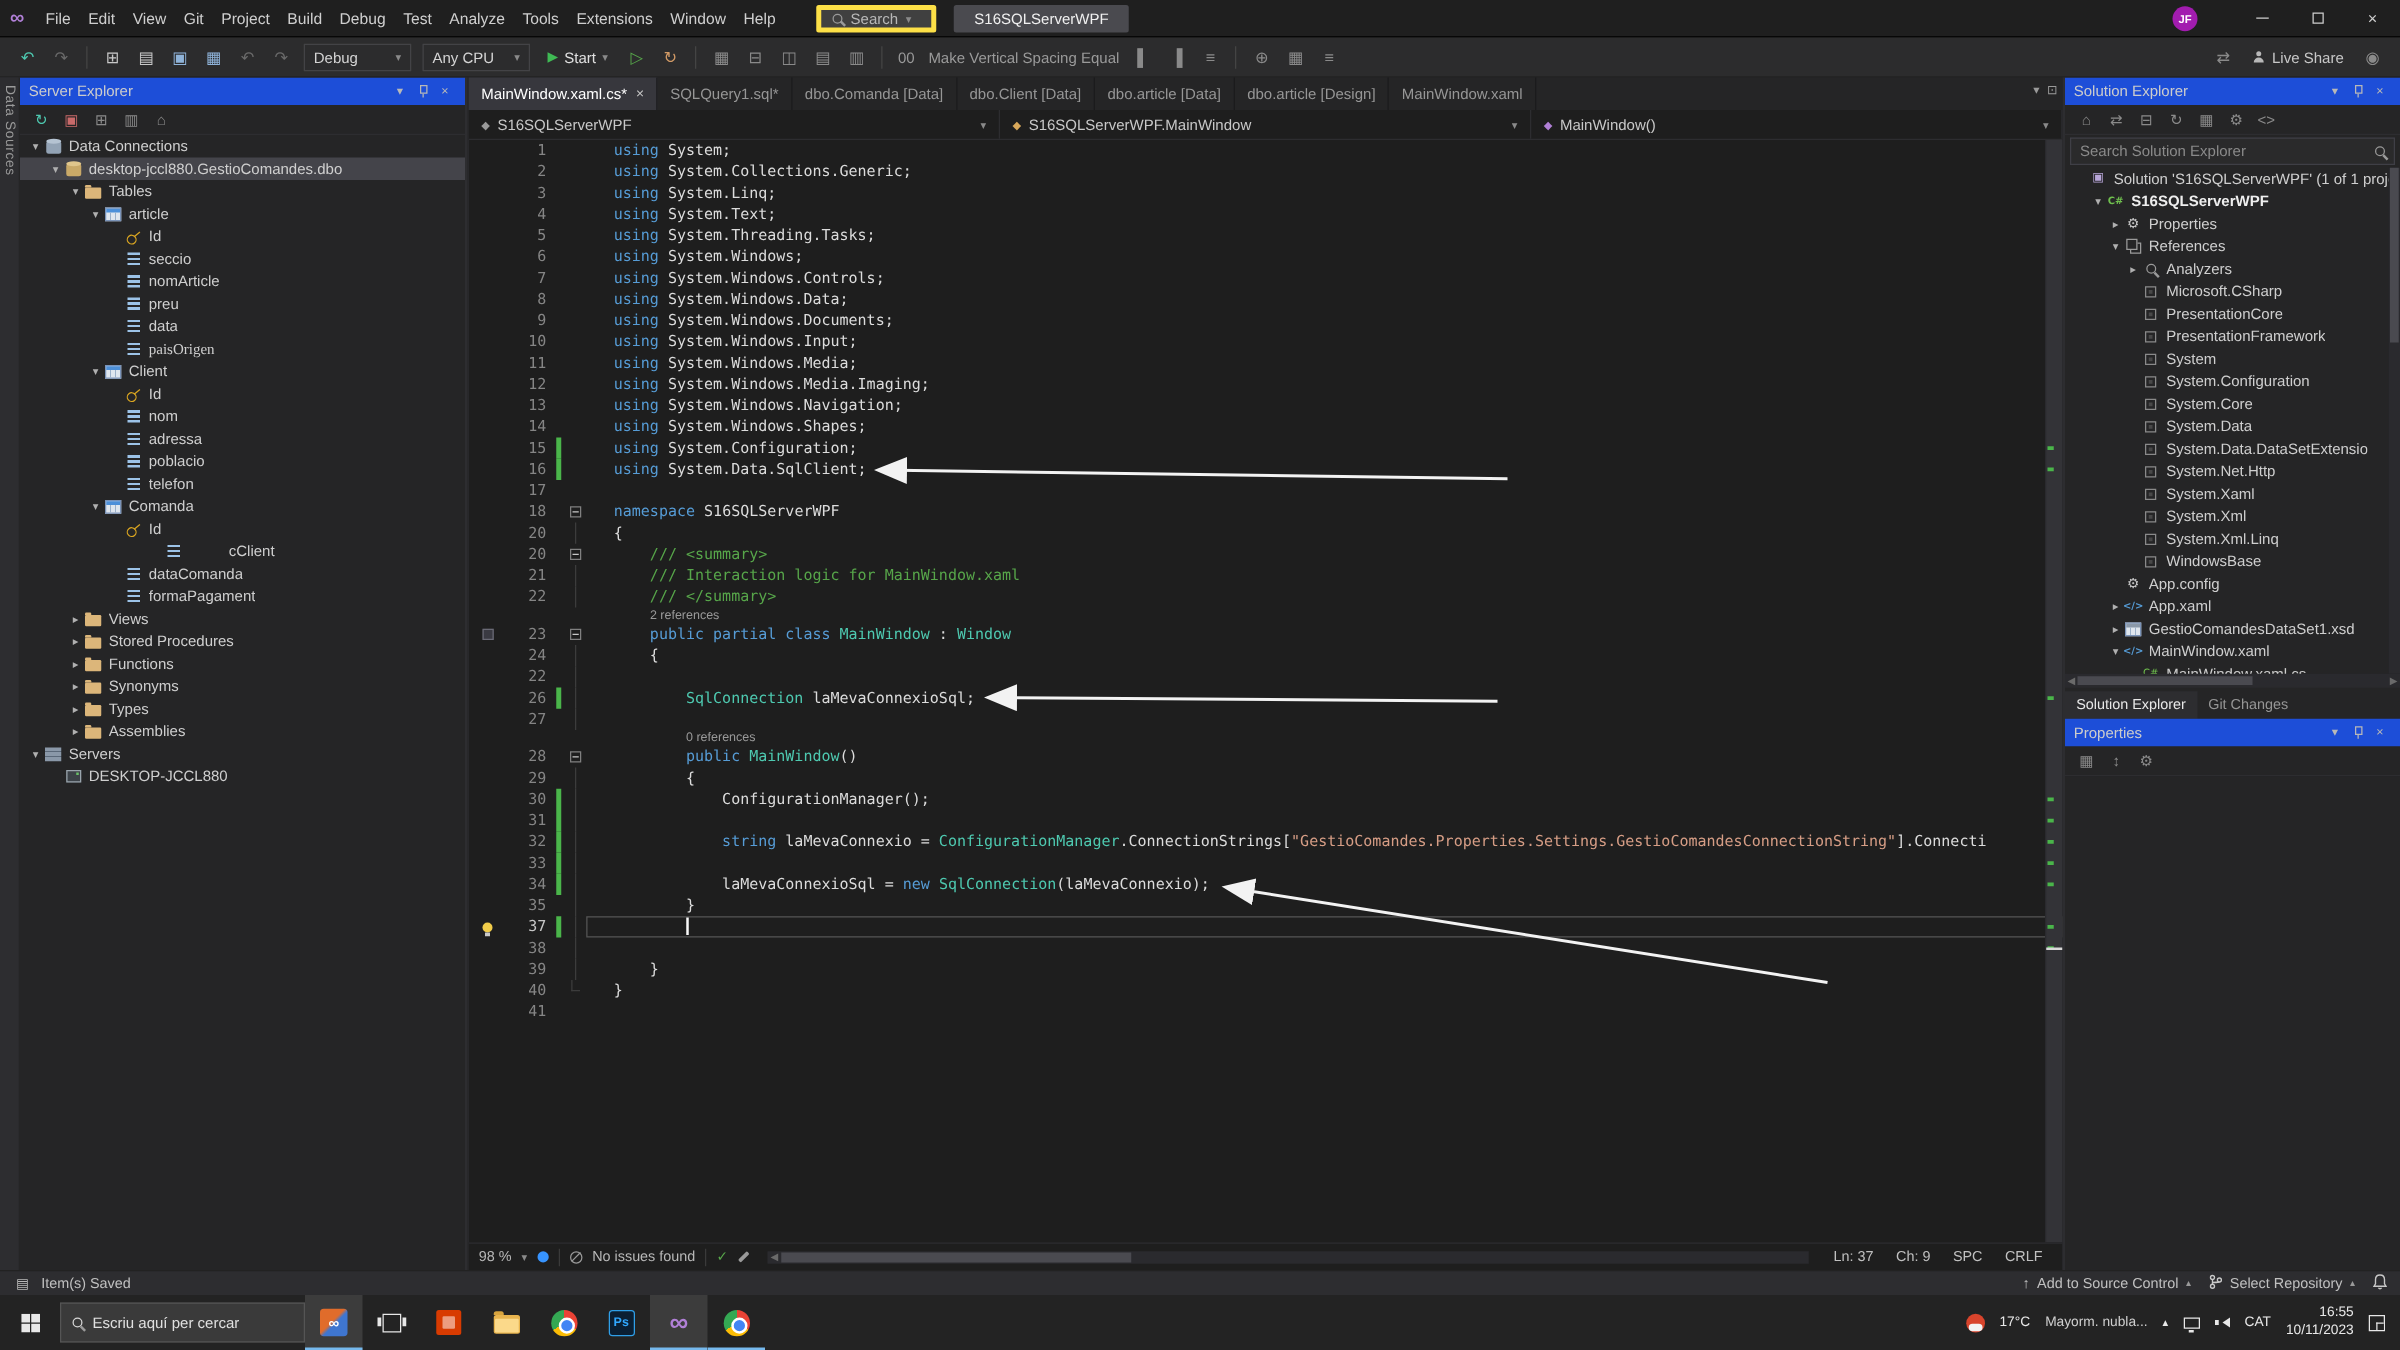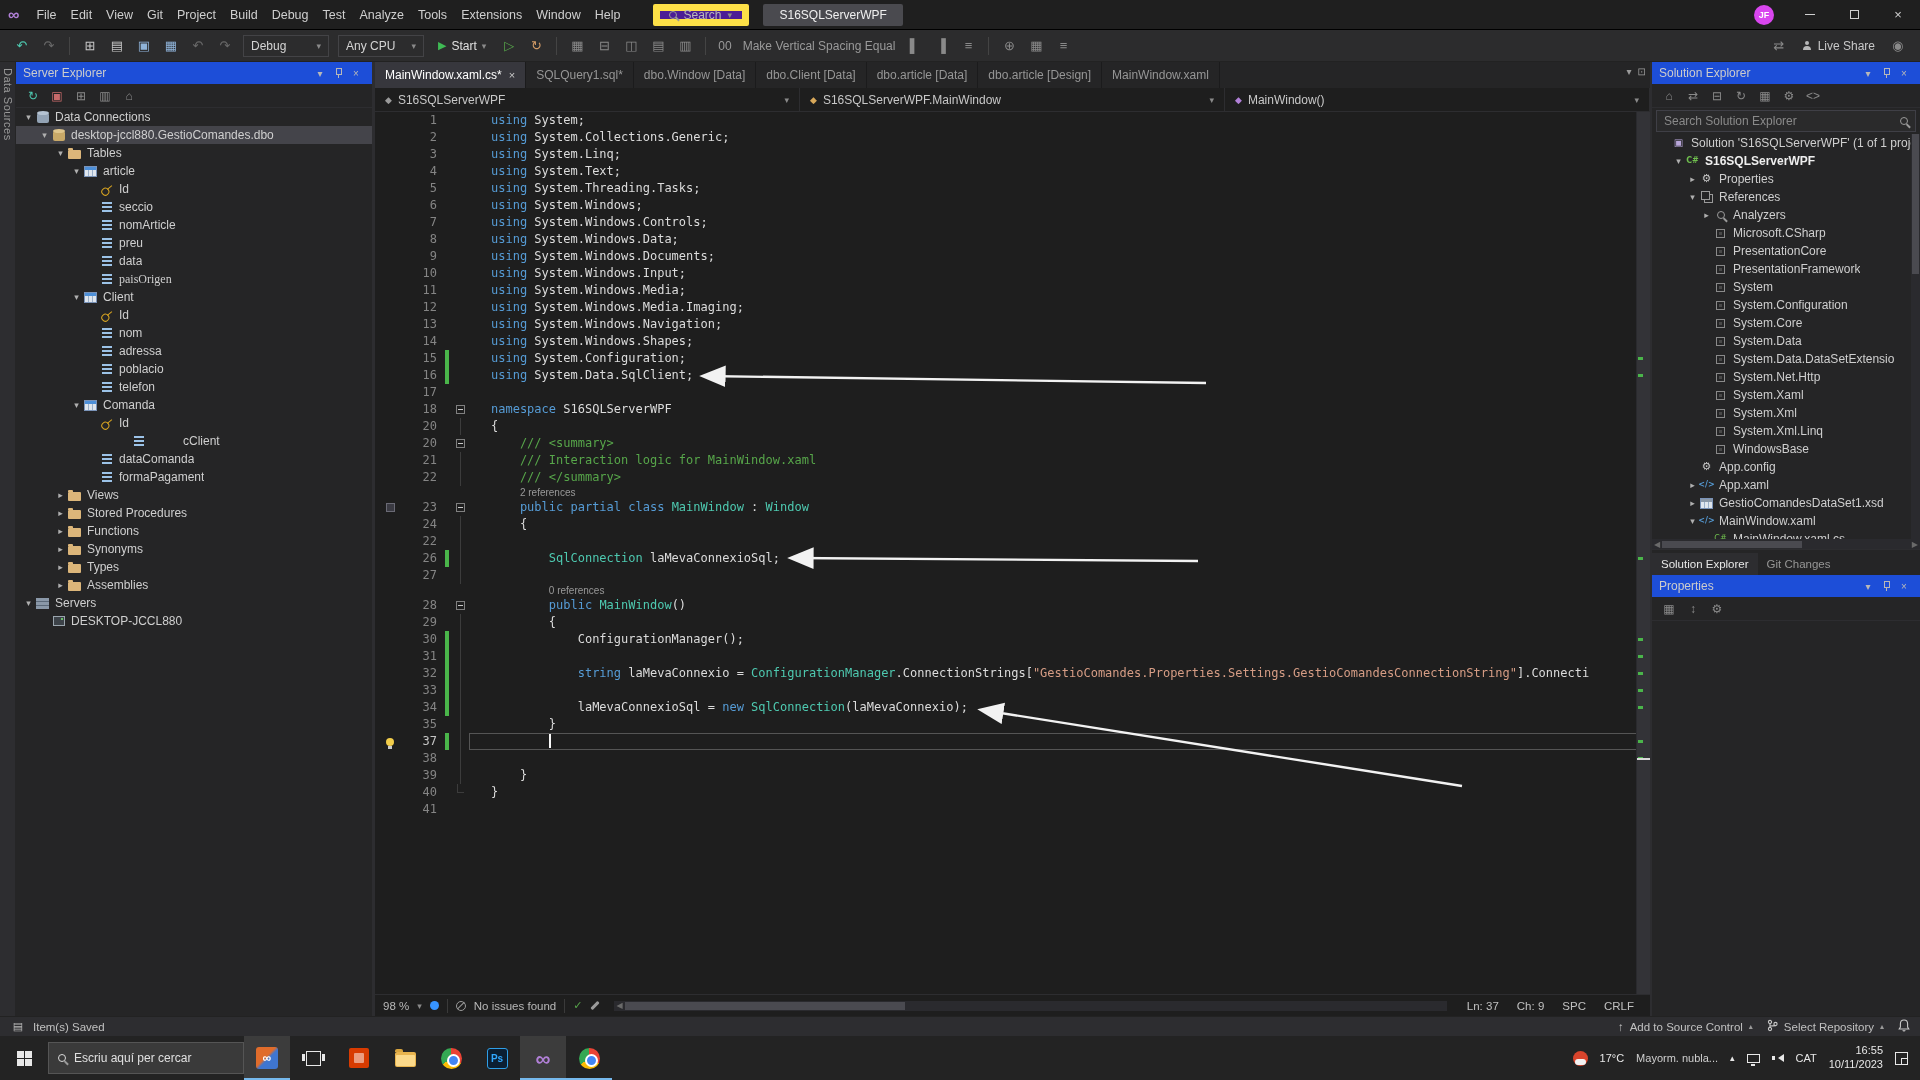--- a/index.html
+++ b/index.html
@@ -4,24 +4,24 @@
 <style>
 *{box-sizing:border-box;margin:0;padding:0}
 html,body{width:1920px;height:1080px;overflow:hidden;background:#1e1e1e}
 body{font-family:"Liberation Sans",sans-serif;color:#ccc;font-size:12px;-webkit-font-smoothing:antialiased}
 .screen{position:relative;width:1920px;height:1080px;background:#1e1e1e;overflow:hidden}
 
 
 .titlebar{height:30px;background:#1f1f1f;display:flex;align-items:center;border-bottom:1px solid #000;padding-left:8px}
 .vslogo{color:#b180d7;font-size:16px;font-weight:bold;margin-right:10px}
 .menu-item{padding:4px 7px;color:#cfcfcf;font-size:12.5px;cursor:default}
-.tb-search{display:flex;align-items:center;gap:6px;background:#4c1d95;border:7px solid #fde047;border-radius:2px;height:22px;padding:0 9px;margin-left:26px;color:#b8b8b8;width:96px}
+.tb-search{display:flex;align-items:center;gap:6px;background:#404040;border:4px solid #fde047;border-radius:2px;height:22px;padding:0 9px;margin-left:26px;color:#b8b8b8;width:96px}
 .sol-badge{background:#4a4a4f;color:#f0f0f0;height:22px;line-height:22px;padding:0 16px;margin-left:14px;border-radius:2px;font-size:12px}
 .tbar-spacer{flex:1}
-.avatar{width:20px;height:20px;border-radius:50%;background:#d946ef;color:#fff;font-size:9px;font-weight:bold;text-align:center;line-height:20px;margin-right:14px}
+.avatar{width:20px;height:20px;border-radius:50%;background:#a21caf;color:#fff;font-size:9px;font-weight:bold;text-align:center;line-height:20px;margin-right:30px}
 .winbtn{width:44px;height:29px;display:flex;align-items:center;justify-content:center;color:#cfcfcf;font-size:13px}
 .wb-max i{display:block;width:9px;height:9px;border:1px solid #cfcfcf}
 .wb-min i{display:block;width:10px;height:1px;background:#cfcfcf}
 
 
 .toolbar{height:32px;background:#2c2c2d;display:flex;align-items:center;padding:0 10px;gap:3px;border-bottom:1px solid #222}
 .tb-i{width:24px;height:24px;display:flex;align-items:center;justify-content:center;font-size:13px;color:#8a8a8a;border-radius:2px}
 .tb-sep{width:1px;height:18px;background:#444;margin:0 5px}
 .tb-combo{display:flex;align-items:center;justify-content:space-between;background:#2c2c2d;border:1px solid #434346;height:22px;padding:0 7px;min-width:86px;color:#d4d4d4;gap:8px;margin:0 3px}
 .tb-combo .chv{color:#8a8a8a;font-size:9px}
@@ -508,21 +508,21 @@
     <main class="editor">
       <div class="tabs" id="doc-tabs">
           <div class="tab active">
             <span>MainWindow.xaml.cs*</span>
             <span class="x">×</span>
           </div>
           <div class="tab">
             <span>SQLQuery1.sql*</span>
           </div>
           <div class="tab">
-            <span>dbo.Window [Data]</span>
+            <span>dbo.Comanda [Data]</span>
           </div>
           <div class="tab">
             <span>dbo.Client [Data]</span>
           </div>
           <div class="tab">
             <span>dbo.article [Data]</span>
           </div>
           <div class="tab">
             <span>dbo.article [Design]</span>
           </div>

